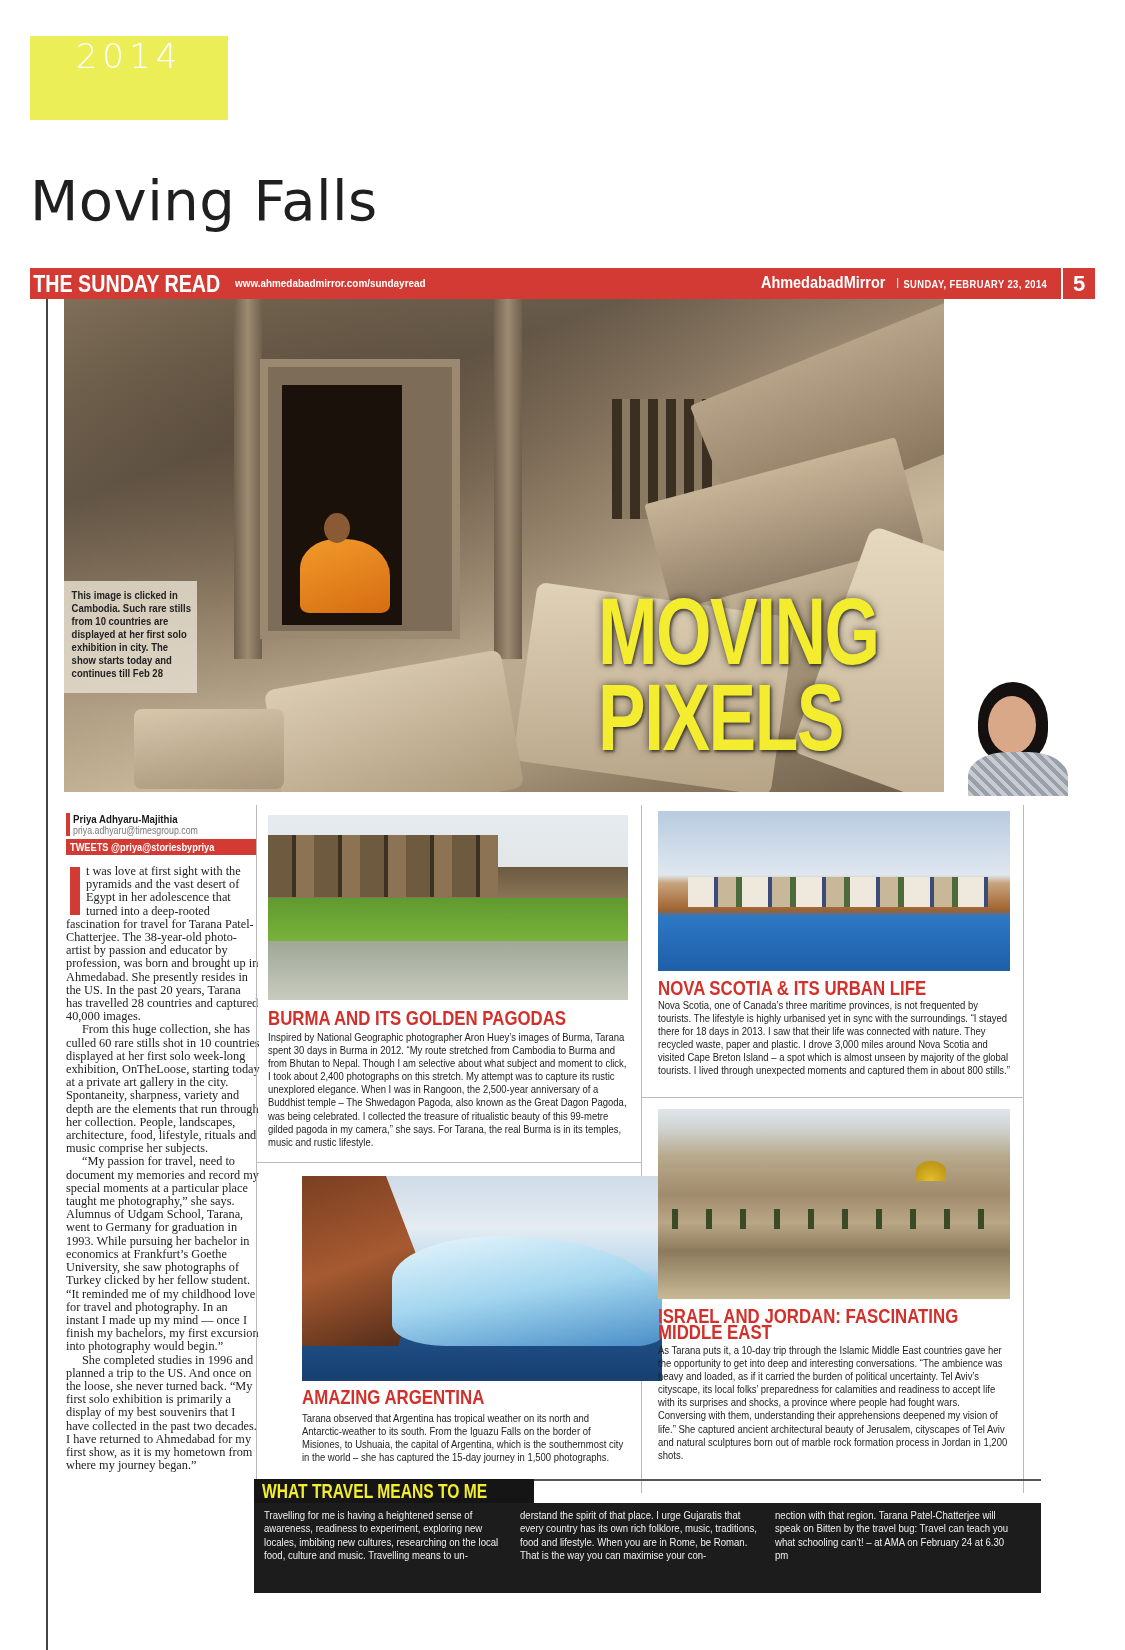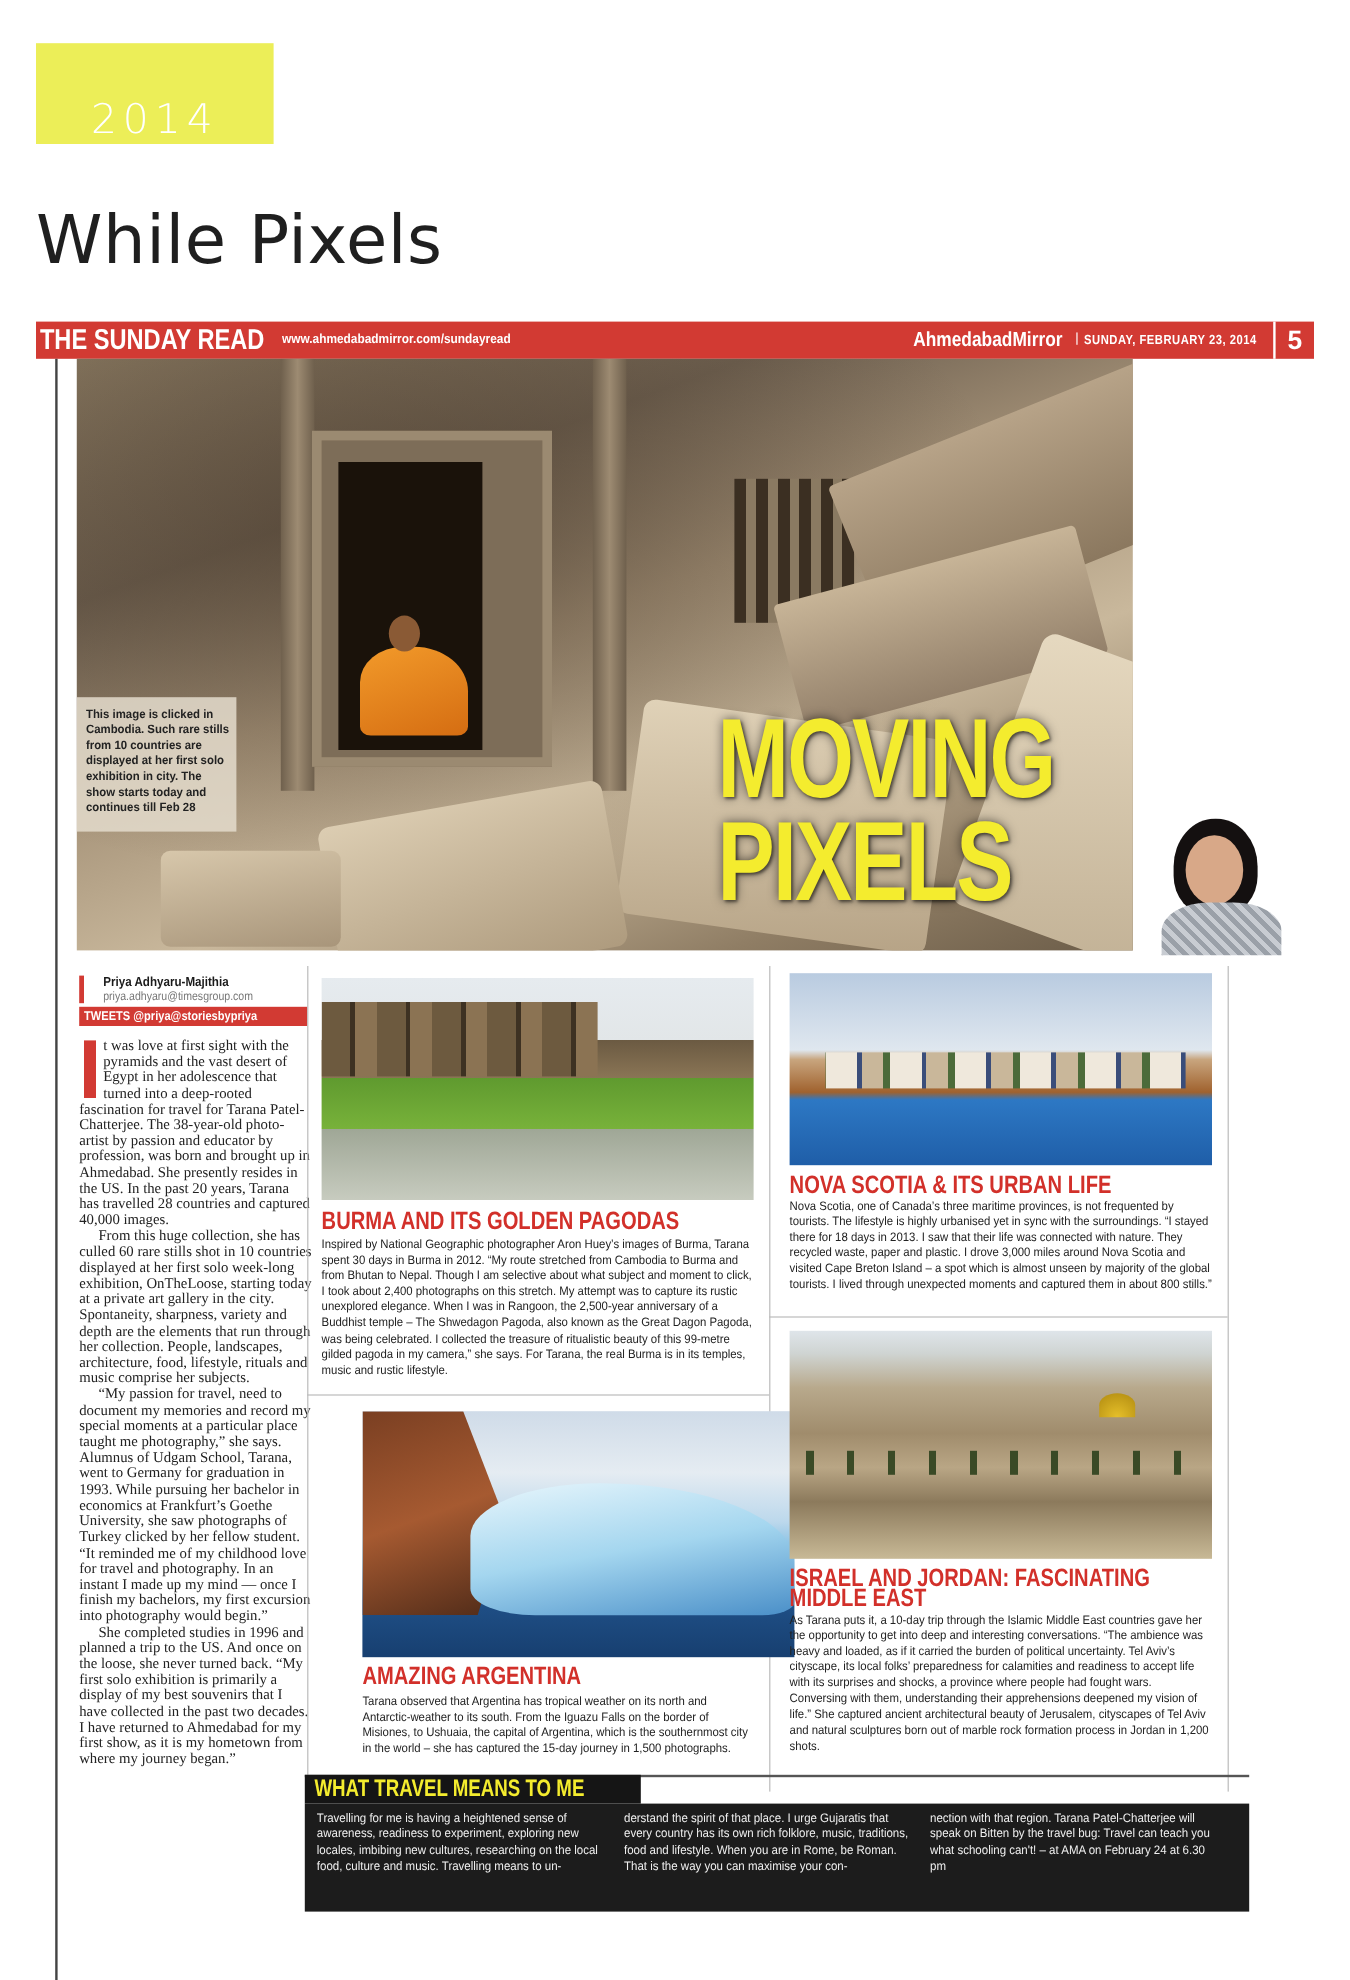--- a/index.html
+++ b/index.html
@@ -1,19 +1,19 @@
 <!DOCTYPE html>
 <html><head>
 <meta charset="utf-8">
 <style>
   * { box-sizing: border-box; margin: 0; padding: 0; }
   html, body { width: 1125px; height: 1650px; background: #ffffff; overflow: hidden; }
   body { position: relative; font-family: "Liberation Sans", sans-serif; color: #222; }
 
-  .year-badge { position: absolute; left: 30px; top: 36px; width: 198px; height: 84px; background: #ecee58; display: flex; align-items: flex-end; justify-content: center; }
+  .year-badge { position: absolute; left: 30px; top: 36px; width: 198px; height: 84px; background: #ecee58; display: flex; align-items: flex-start; justify-content: center; }
   .year-badge span { color: #ffffff; font-family: "DejaVu Sans", sans-serif; font-size: 34px; letter-spacing: 5px; font-weight: 300; }
   .page-title { position: absolute; left: 30px; top: 168px; font-family: "DejaVu Sans", sans-serif; font-size: 56px; color: #1f1f1f; font-weight: 400; letter-spacing: 0.5px; }
 
   
   .paper { position: absolute; left: 30px; top: 268px; width: 1065px; height: 1382px; }
   .masthead { position: absolute; left: 0; top: 0; width: 1065px; height: 31px; background: #d23a33; color: #fff; display: flex; align-items: center; }
   .mast-section { font-family: "Liberation Sans", sans-serif; font-weight: 700; font-size: 24px; letter-spacing: 0px; padding-left: 4px; transform: scaleX(0.82); transform-origin: left center; white-space: nowrap; }
   .mast-url { position: absolute; left: 205px; top: 9px; font-size: 11px; font-weight: 700; transform: scaleX(0.9); transform-origin: left center; }
   .mast-brand { position: absolute; right: 210px; top: 5px; font-size: 17px; font-weight: 700; transform: scaleX(0.85); transform-origin: right center; }
   .mast-sep { position: absolute; right: 196px; top: 8px; font-size: 11px; }
@@ -47,21 +47,21 @@
   .artist-photo { position: absolute; left: 930px; top: 414px; width: 108px; height: 114px; overflow: hidden; }
   .artist-photo .hair { position: absolute; left: 18px; top: 0; width: 70px; height: 80px; background: #141010; border-radius: 50% 50% 40% 40%; }
   .artist-photo .face { position: absolute; left: 28px; top: 14px; width: 48px; height: 58px; background: #d8a888; border-radius: 50%; }
   .artist-photo .body { position: absolute; left: 8px; top: 70px; width: 100px; height: 60px; background: repeating-linear-gradient(45deg, #9aa0a8 0 4px, #c8ccd2 4px 8px); border-radius: 40% 40% 0 0; }
 
   .standfirst { position: absolute; left: 34px; top: 491px; width: 1030px; height: 43px; background: #ece9e2; display: flex; align-items: center; padding-left: 8px; }
   .standfirst span { font-weight: 700; font-size: 21px; color: #1a1a1a; transform: scaleX(0.78); transform-origin: left center; white-space: nowrap; }
 
   
   .byline { position: absolute; left: 36px; top: 545px; width: 190px; }
-  .byline .by-box { border-left: 4px solid #d23a33; padding-left: 16px; }
+  .byline .by-box { border-left: 4px solid #d23a33; padding-left: 3px; }
   .byline .by-name { font-size: 11px; font-weight: 700; color: #1a1a1a; transform: scaleX(0.88); transform-origin: left; white-space: nowrap; }
   .byline .by-email { font-size: 10px; color: #777; transform: scaleX(0.88); transform-origin: left; white-space: nowrap; }
   .byline .by-tweets { margin-top: 3px; background: #d23a33; color: #fff; font-size: 10.5px; font-weight: 700; padding: 2px 4px; white-space: nowrap; }
   .byline .by-tweets span { display: inline-block; transform: scaleX(0.88); transform-origin: left; }
 
   .body-col { position: absolute; left: 36px; top: 597px; width: 194px; font-family: "Liberation Serif", serif; font-size: 12.3px; line-height: 13.2px; color: #222; text-align: left; }
   .body-col p { text-indent: 0; }
   .body-col p + p { text-indent: 16px; }
   .dropcap-wrap { position: relative; }
   .dropcap { float: left; width: 10px; height: 48px; background: #d23a33; margin: 2px 6px 0 4px; }
@@ -101,21 +101,21 @@
   .bottom .hdr-rule { position: absolute; left: 0; top: 0; width: 787px; height: 2px; background: #555; }
   .bottom .box { position: absolute; left: 0; top: 24px; width: 787px; height: 90px; background: #1c1c1c; color: #f0f0f0; display: flex; gap: 0; padding: 6px 10px; }
   .bottom .box p { flex: 1; font-size: 10.3px; line-height: 13.3px; transform: scaleX(0.93); transform-origin: left top; width: 107%; }
 </style>
 </head>
 <body>
 
 <div class="year-badge">
   <span>2014</span>
 </div>
-<h1 class="page-title">While Pixels</h1>
+<h1 class="page-title">Moving Falls</h1>
 
 <div class="paper">
 
   <div class="masthead">
     <span class="mast-section">THE SUNDAY READ</span>
     <span class="mast-url">www.ahmedabadmirror.com/sundayread</span>
     <span class="mast-brand">AhmedabadMirror</span>
     <span class="mast-sep">|</span>
     <span class="mast-date">SUNDAY, FEBRUARY 23, 2014</span>
     <span class="mast-page">5</span>

